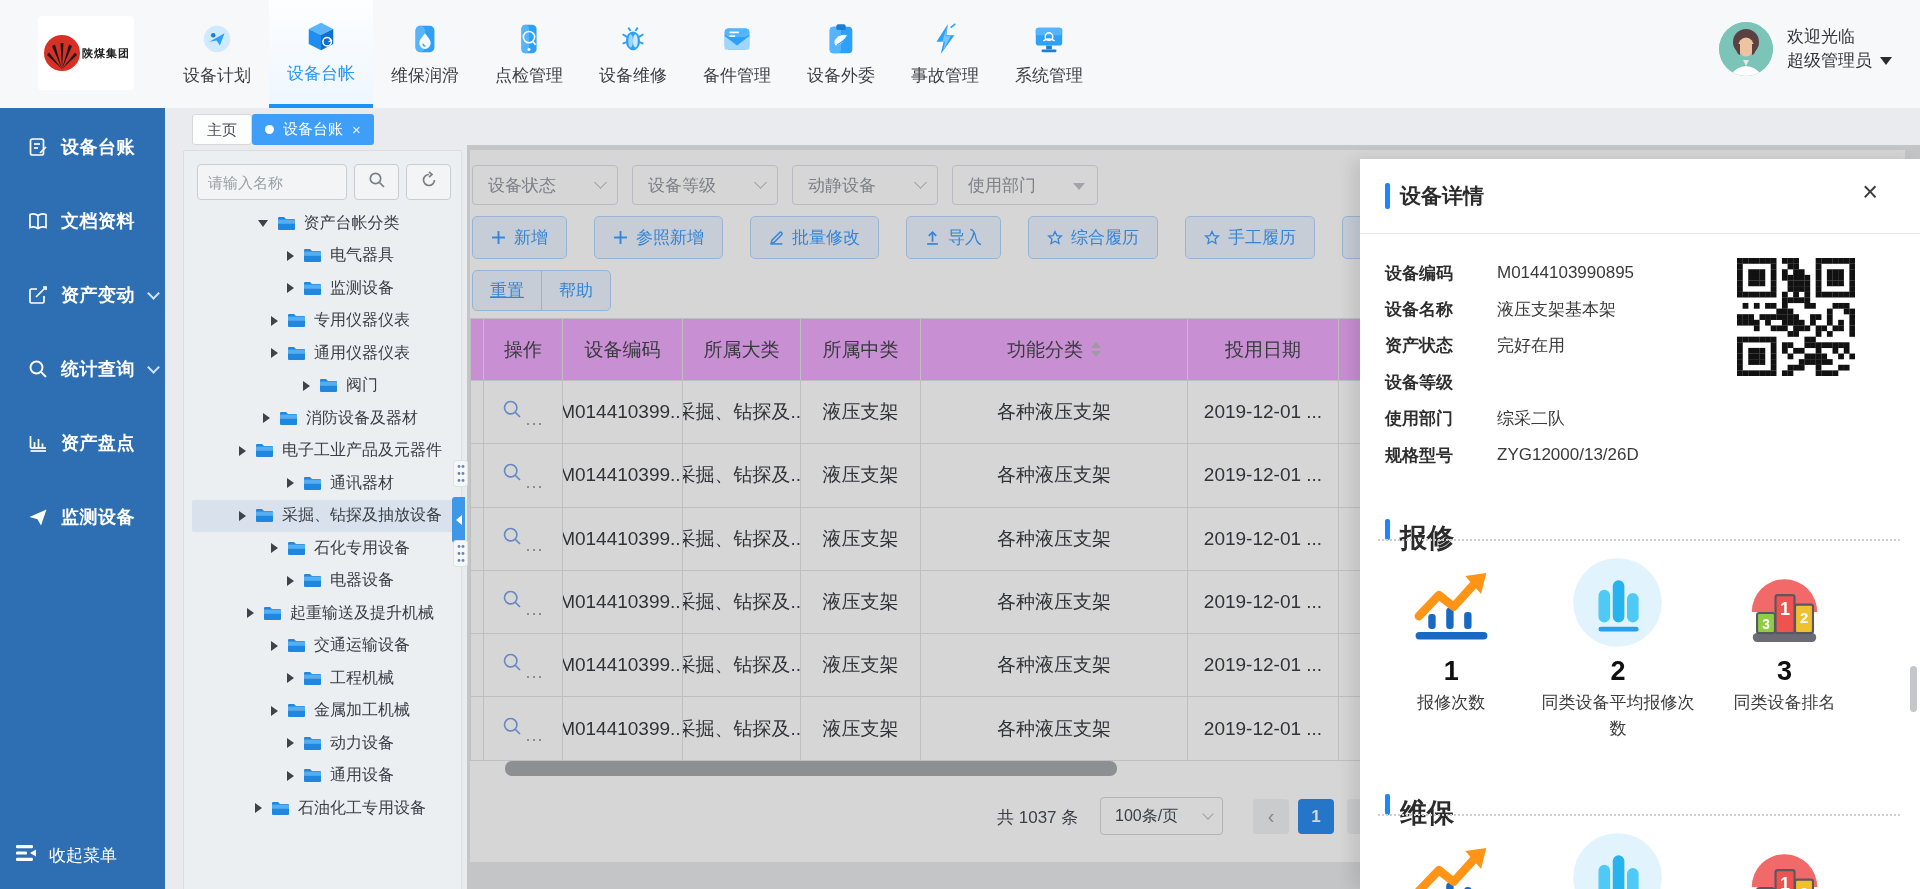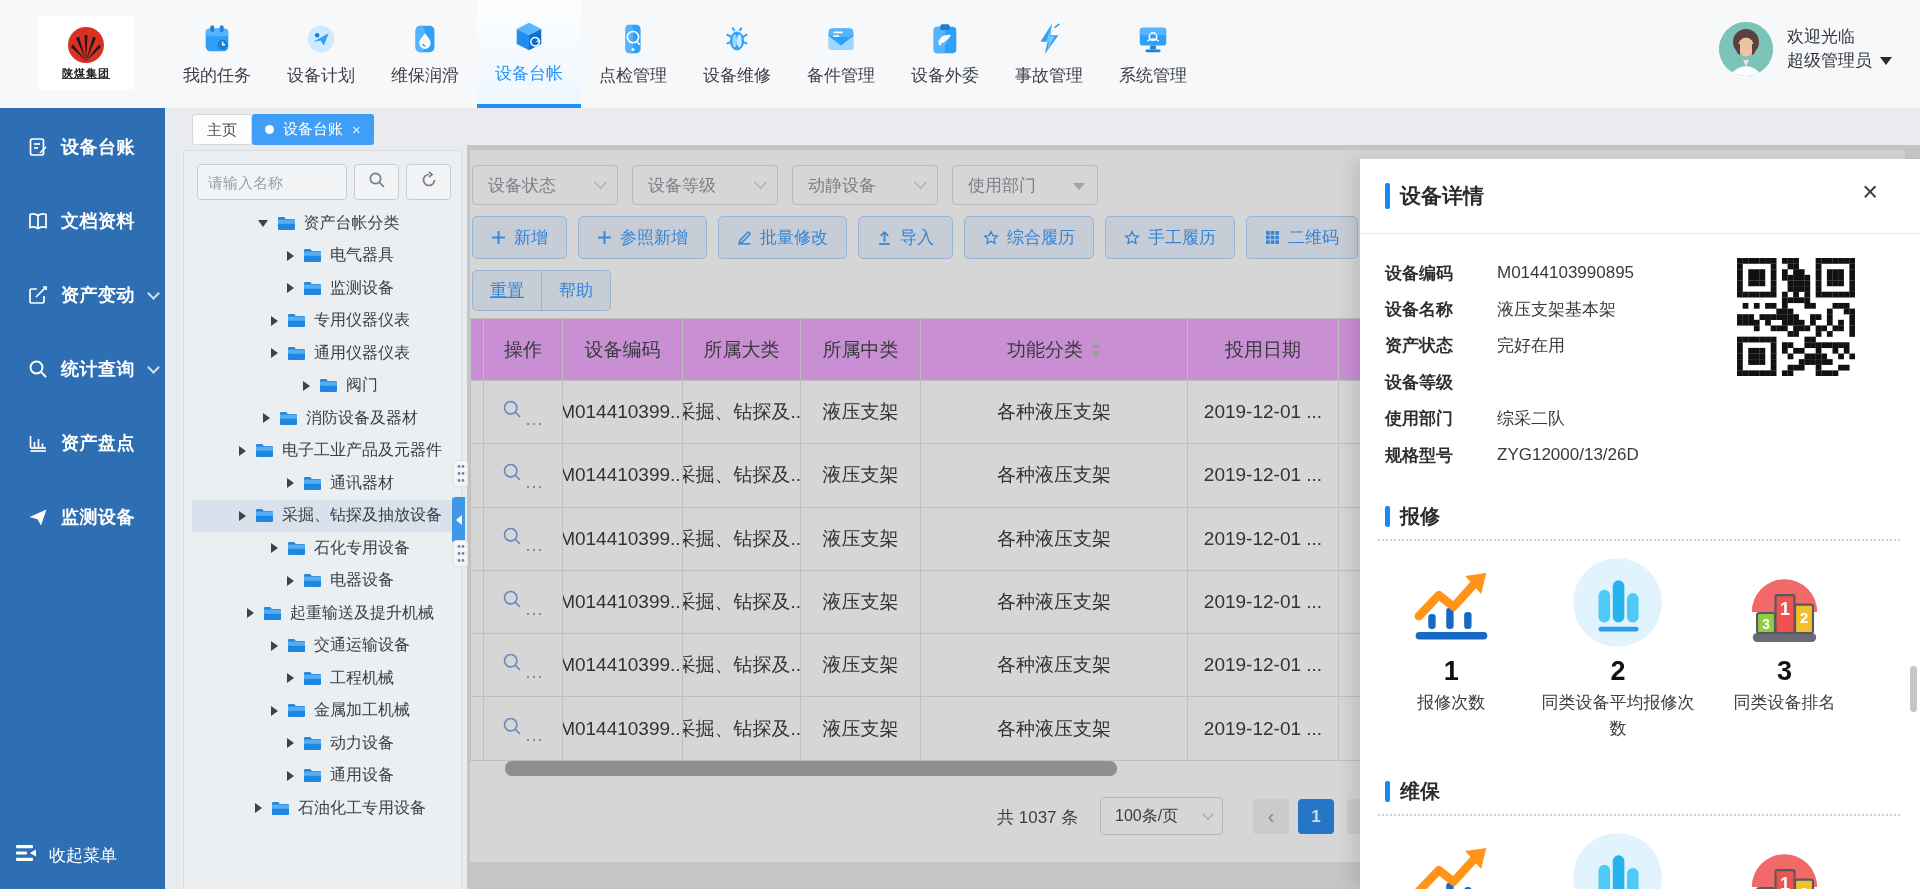--- a/index.html
+++ b/index.html
@@ -3,21 +3,21 @@
 <meta charset="utf-8">
 <style>
   html,body{margin:0;padding:0;background:#cfd1d4;}
   .stage{position:relative;width:1920px;height:889px;overflow:hidden;background:#e9ebee;
          font-family:"Liberation Sans","DejaVu Sans",sans-serif;color:#3c3f44;}
   .stage *{box-sizing:border-box;}
 
   
   .top-header{position:absolute;left:0;top:0;width:1920px;height:108px;background:#f6f8fa;z-index:30;}
   .logo-box{position:absolute;left:38px;top:16px;width:96px;height:74px;background:#fff;border-radius:4px;
-            display:flex;flex-direction:column;align-items:center;justify-content:center;text-decoration:underline;}
+            display:flex;align-items:center;justify-content:center;}
   .logo-box svg{display:block;}
   .logo-text{font-size:11px;font-weight:bold;color:#222;letter-spacing:1px;margin-top:1px;}
   .top-nav{position:absolute;left:165px;top:0;height:108px;display:flex;}
   .nav-item{width:104px;height:108px;display:flex;flex-direction:column;align-items:center;justify-content:center;cursor:pointer;}
   .nav-item .nav-icon{width:36px;height:36px;display:flex;align-items:center;justify-content:center;}
   .nav-item .nav-label{font-size:17px;color:#3c3f44;margin-top:7px;}
   .nav-item.active{background:linear-gradient(180deg,#fdfeff 0%,#eef6fe 100%);border-bottom:4px solid #1f8ff9;}
   .nav-item.active .nav-label{color:#2797fb;}
   .user-area{position:absolute;right:28px;top:22px;display:flex;align-items:center;}
   .avatar{width:54px;height:54px;border-radius:50%;overflow:hidden;background:#7cc4b8;flex:0 0 auto;}
@@ -80,21 +80,21 @@
   
   .main-card{position:absolute;left:470px;top:150px;width:1435px;height:712px;background:#fff;z-index:4;overflow:hidden;}
   .filter-row{position:absolute;left:0;top:15px;height:40px;display:flex;gap:14px;padding-left:2px;}
   .sel{width:146px;height:40px;border:1px solid #dcdfe6;border-radius:4px;display:flex;align-items:center;
        padding:0 12px 0 15px;cursor:pointer;background:#fff;}
   .sel .sel-label{font-size:17px;color:#9599a1;flex:1;}
   .sel .chev{width:9px;height:9px;border-right:1.6px solid #b9bdc4;border-bottom:1.6px solid #b9bdc4;
              transform:rotate(45deg);margin-top:-5px;}
   .sel.solid .chev{width:0;height:0;border:none;border-left:6px solid transparent;border-right:6px solid transparent;
                    border-top:7px solid #c0c4cc;transform:none;margin-top:2px;}
-  .btn-row{position:absolute;left:2px;top:66px;height:43px;display:flex;gap:11px;}
+  .btn-row{position:absolute;left:2px;top:66px;height:43px;display:flex;gap:27px;}
   .tb{height:43px;border:1px solid #b3d8ff;background:#ecf5ff;color:#409eff;border-radius:5px;
       display:flex;align-items:center;gap:8px;padding:0 18px;font-size:17px;cursor:pointer;
       font-family:inherit;white-space:nowrap;}
   .tb .tb-ic{display:flex;align-items:center;font-size:18px;line-height:1;}
   .btn-group{position:absolute;left:2px;top:120px;height:41px;display:flex;border:1px solid #b3d8ff;border-radius:5px;
              background:#ecf5ff;overflow:hidden;}
   .bg-item{padding:0 17px;display:flex;align-items:center;font-size:17px;color:#409eff;cursor:pointer;}
   .bg-item + .bg-item{border-left:1px solid #b3d8ff;}
   .bg-item.u{text-decoration:underline;}
 
@@ -137,21 +137,21 @@
   .d-close{position:absolute;right:42px;top:0px;font-size:27px;color:#3c3c3c;cursor:pointer;line-height:1;}
   .d-div{position:absolute;left:0;top:74px;width:100%;height:1px;background:#e9e9e9;}
   .d-fields{position:absolute;left:25px;top:96px;width:330px;}
   .d-frow{height:36.4px;display:flex;align-items:center;}
   .d-flabel{width:112px;font-size:17px;font-weight:bold;color:#2e2e2e;}
   .d-fvalue{font-size:17px;color:#3a3a3a;}
   .d-qr{position:absolute;left:377px;top:99px;width:118px;height:118px;}
   .d-section{position:absolute;left:0;width:100%;}
   .sec-head{position:absolute;left:25px;top:0;display:flex;align-items:center;}
   .sec-bar{width:5px;height:21px;background:#1989fa;border-radius:2px;margin-right:10px;}
-  .sec-title{font-size:20px;font-weight:bold;color:#2b2b2b;}
+  .sec-title{font-size:27px;font-weight:bold;color:#2b2b2b;margin-top:17px;}
   .sec-dotted{position:absolute;left:18px;top:36px;width:522px;border-top:2px dotted #cfcfcf;}
   .stats{position:absolute;left:8px;top:52px;width:500px;display:flex;}
   .stat{width:166.6px;display:flex;flex-direction:column;align-items:center;}
   .stat-icon{width:95px;height:95px;display:flex;align-items:center;justify-content:center;}
   .stat-value{font-size:27px;font-weight:bold;color:#101010;margin-top:6px;line-height:30px;}
   .stat-label{font-size:17px;color:#3c3c3c;text-align:center;width:156px;line-height:26px;margin-top:4px;}
   .sec-repair{top:344px;height:270px;}
   .sec-maint{top:619px;height:111px;}
   .d-scroll{position:absolute;right:3px;top:507px;width:7px;height:46px;background:#c4c6c9;border-radius:4px;}
 </style>
@@ -172,68 +172,55 @@
             <polygon points="20,36 5,22 7,19.5"></polygon>
             <polygon points="20,36 35,22 33,19.5"></polygon>
           </g>
         </svg>
       </span>
       <div class="logo-text">陕煤集团</div>
     </div>
 
     <nav class="top-nav">
 
-        <div class="nav-item">
-          <span class="nav-icon">
-            <svg width="34" height="34" viewBox="0 0 36 36">
-              <rect x="6" y="7" width="24" height="24" rx="5" fill="#2da0f8"></rect>
-              <rect x="6" y="7" width="24" height="8" rx="4" fill="#55b4ff"></rect>
-              <rect x="11" y="3.5" width="4" height="7" rx="2" fill="#1d7fd1"></rect>
-              <rect x="21" y="3.5" width="4" height="7" rx="2" fill="#1d7fd1"></rect>
-              <circle cx="24" cy="24" r="5.5" fill="#1d7fd1"></circle>
-              <path d="M24,21 v3 h2.5" stroke="#fff" stroke-width="1.6" fill="none"></path>
-            </svg>
-          </span>
-          <span class="nav-label">我的任务</span>
-        </div>
 
         <div class="nav-item">
           <span class="nav-icon">
             <svg width="34" height="34" viewBox="0 0 36 36">
               <circle cx="18" cy="18" r="14" fill="#cfe9ff"></circle>
               <path d="M10,21 L26,12 L21,25 L17.5,19.5 Z" fill="#2da0f8"></path>
               <circle cx="14" cy="14" r="2.4" fill="#1d7fd1"></circle>
             </svg>
           </span>
           <span class="nav-label">设备计划</span>
-        </div>
-
-        <div class="nav-item">
-          <span class="nav-icon">
-            <svg width="34" height="34" viewBox="0 0 36 36">
-              <rect x="8" y="4" width="20" height="28" rx="5" fill="#2da0f8"></rect>
-              <rect x="8" y="4" width="10" height="28" rx="5" fill="#55b4ff"></rect>
-              <path d="M18,12 C22,17 24,19.5 24,22.5 A6,6 0 0 1 12,22.5 C12,19.5 14,17 18,12 Z" fill="#fff" opacity="0.95"></path>
-              <path d="M16,23 A2.5,2.5 0 0 0 18.5,25.5" stroke="#2da0f8" stroke-width="1.4" fill="none"></path>
-            </svg>
-          </span>
-          <span class="nav-label">维保润滑</span>
         </div>
 
         <div class="nav-item active">
           <span class="nav-icon">
             <svg width="34" height="34" viewBox="0 0 36 36">
               <polygon points="18,3 31,9.5 18,16 5,9.5" fill="#5ab5ff"></polygon>
               <polygon points="5,9.5 18,16 18,32 5,25.5" fill="#1f8ef0"></polygon>
               <polygon points="31,9.5 18,16 18,32 31,25.5" fill="#0d6fd0"></polygon>
               <circle cx="24.5" cy="23" r="4.5" fill="none" stroke="#fff" stroke-width="1.6"></circle>
               <polyline points="27,19.5 29,22 26,23" fill="none" stroke="#fff" stroke-width="1.4"></polyline>
             </svg>
           </span>
           <span class="nav-label">设备台帐</span>
+        </div>
+
+        <div class="nav-item">
+          <span class="nav-icon">
+            <svg width="34" height="34" viewBox="0 0 36 36">
+              <rect x="8" y="4" width="20" height="28" rx="5" fill="#2da0f8"></rect>
+              <rect x="8" y="4" width="10" height="28" rx="5" fill="#55b4ff"></rect>
+              <path d="M18,12 C22,17 24,19.5 24,22.5 A6,6 0 0 1 12,22.5 C12,19.5 14,17 18,12 Z" fill="#fff" opacity="0.95"></path>
+              <path d="M16,23 A2.5,2.5 0 0 0 18.5,25.5" stroke="#2da0f8" stroke-width="1.4" fill="none"></path>
+            </svg>
+          </span>
+          <span class="nav-label">维保润滑</span>
         </div>
 
         <div class="nav-item">
           <span class="nav-icon">
             <svg width="34" height="34" viewBox="0 0 36 36">
               <rect x="10" y="3" width="16" height="30" rx="4.5" fill="#2da0f8"></rect>
               <rect x="10" y="3" width="8" height="30" rx="4.5" fill="#55b4ff"></rect>
               <circle cx="18" cy="16" r="6" fill="none" stroke="#fff" stroke-width="1.7"></circle>
               <line x1="22" y1="20.5" x2="25" y2="24" stroke="#fff" stroke-width="1.7"></line>
               <circle cx="18" cy="29" r="1.6" fill="#fff"></circle>

